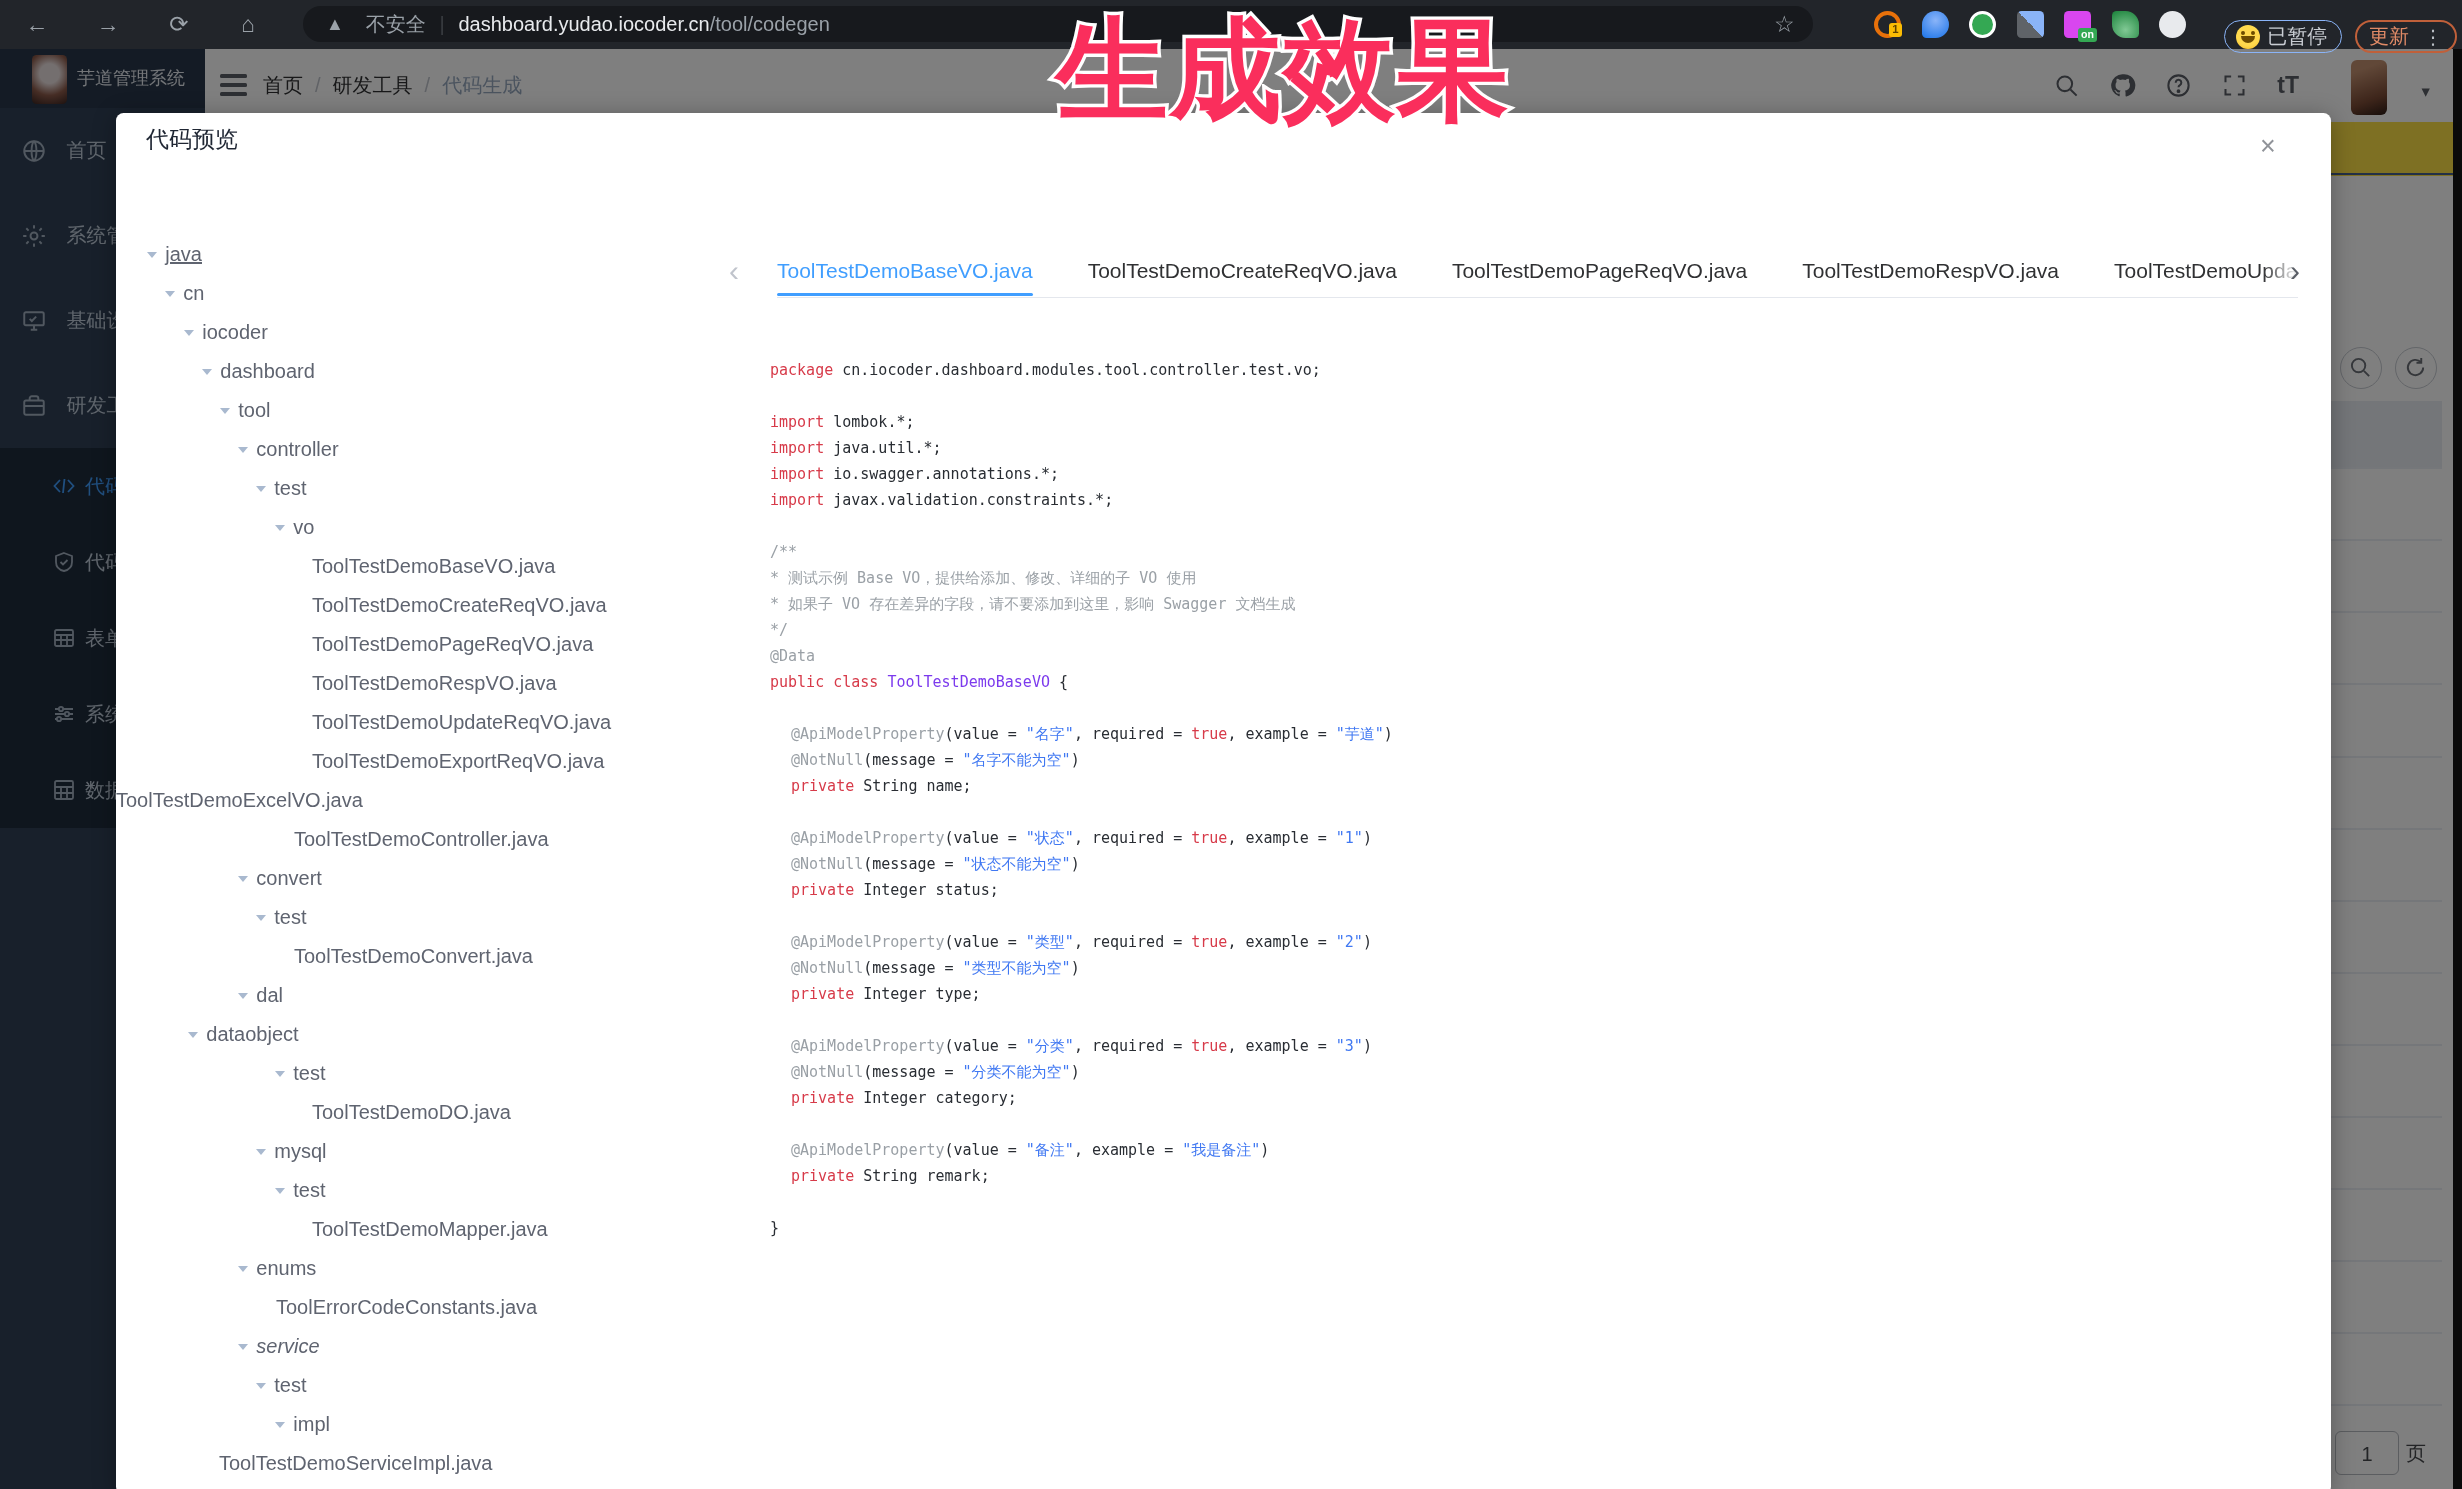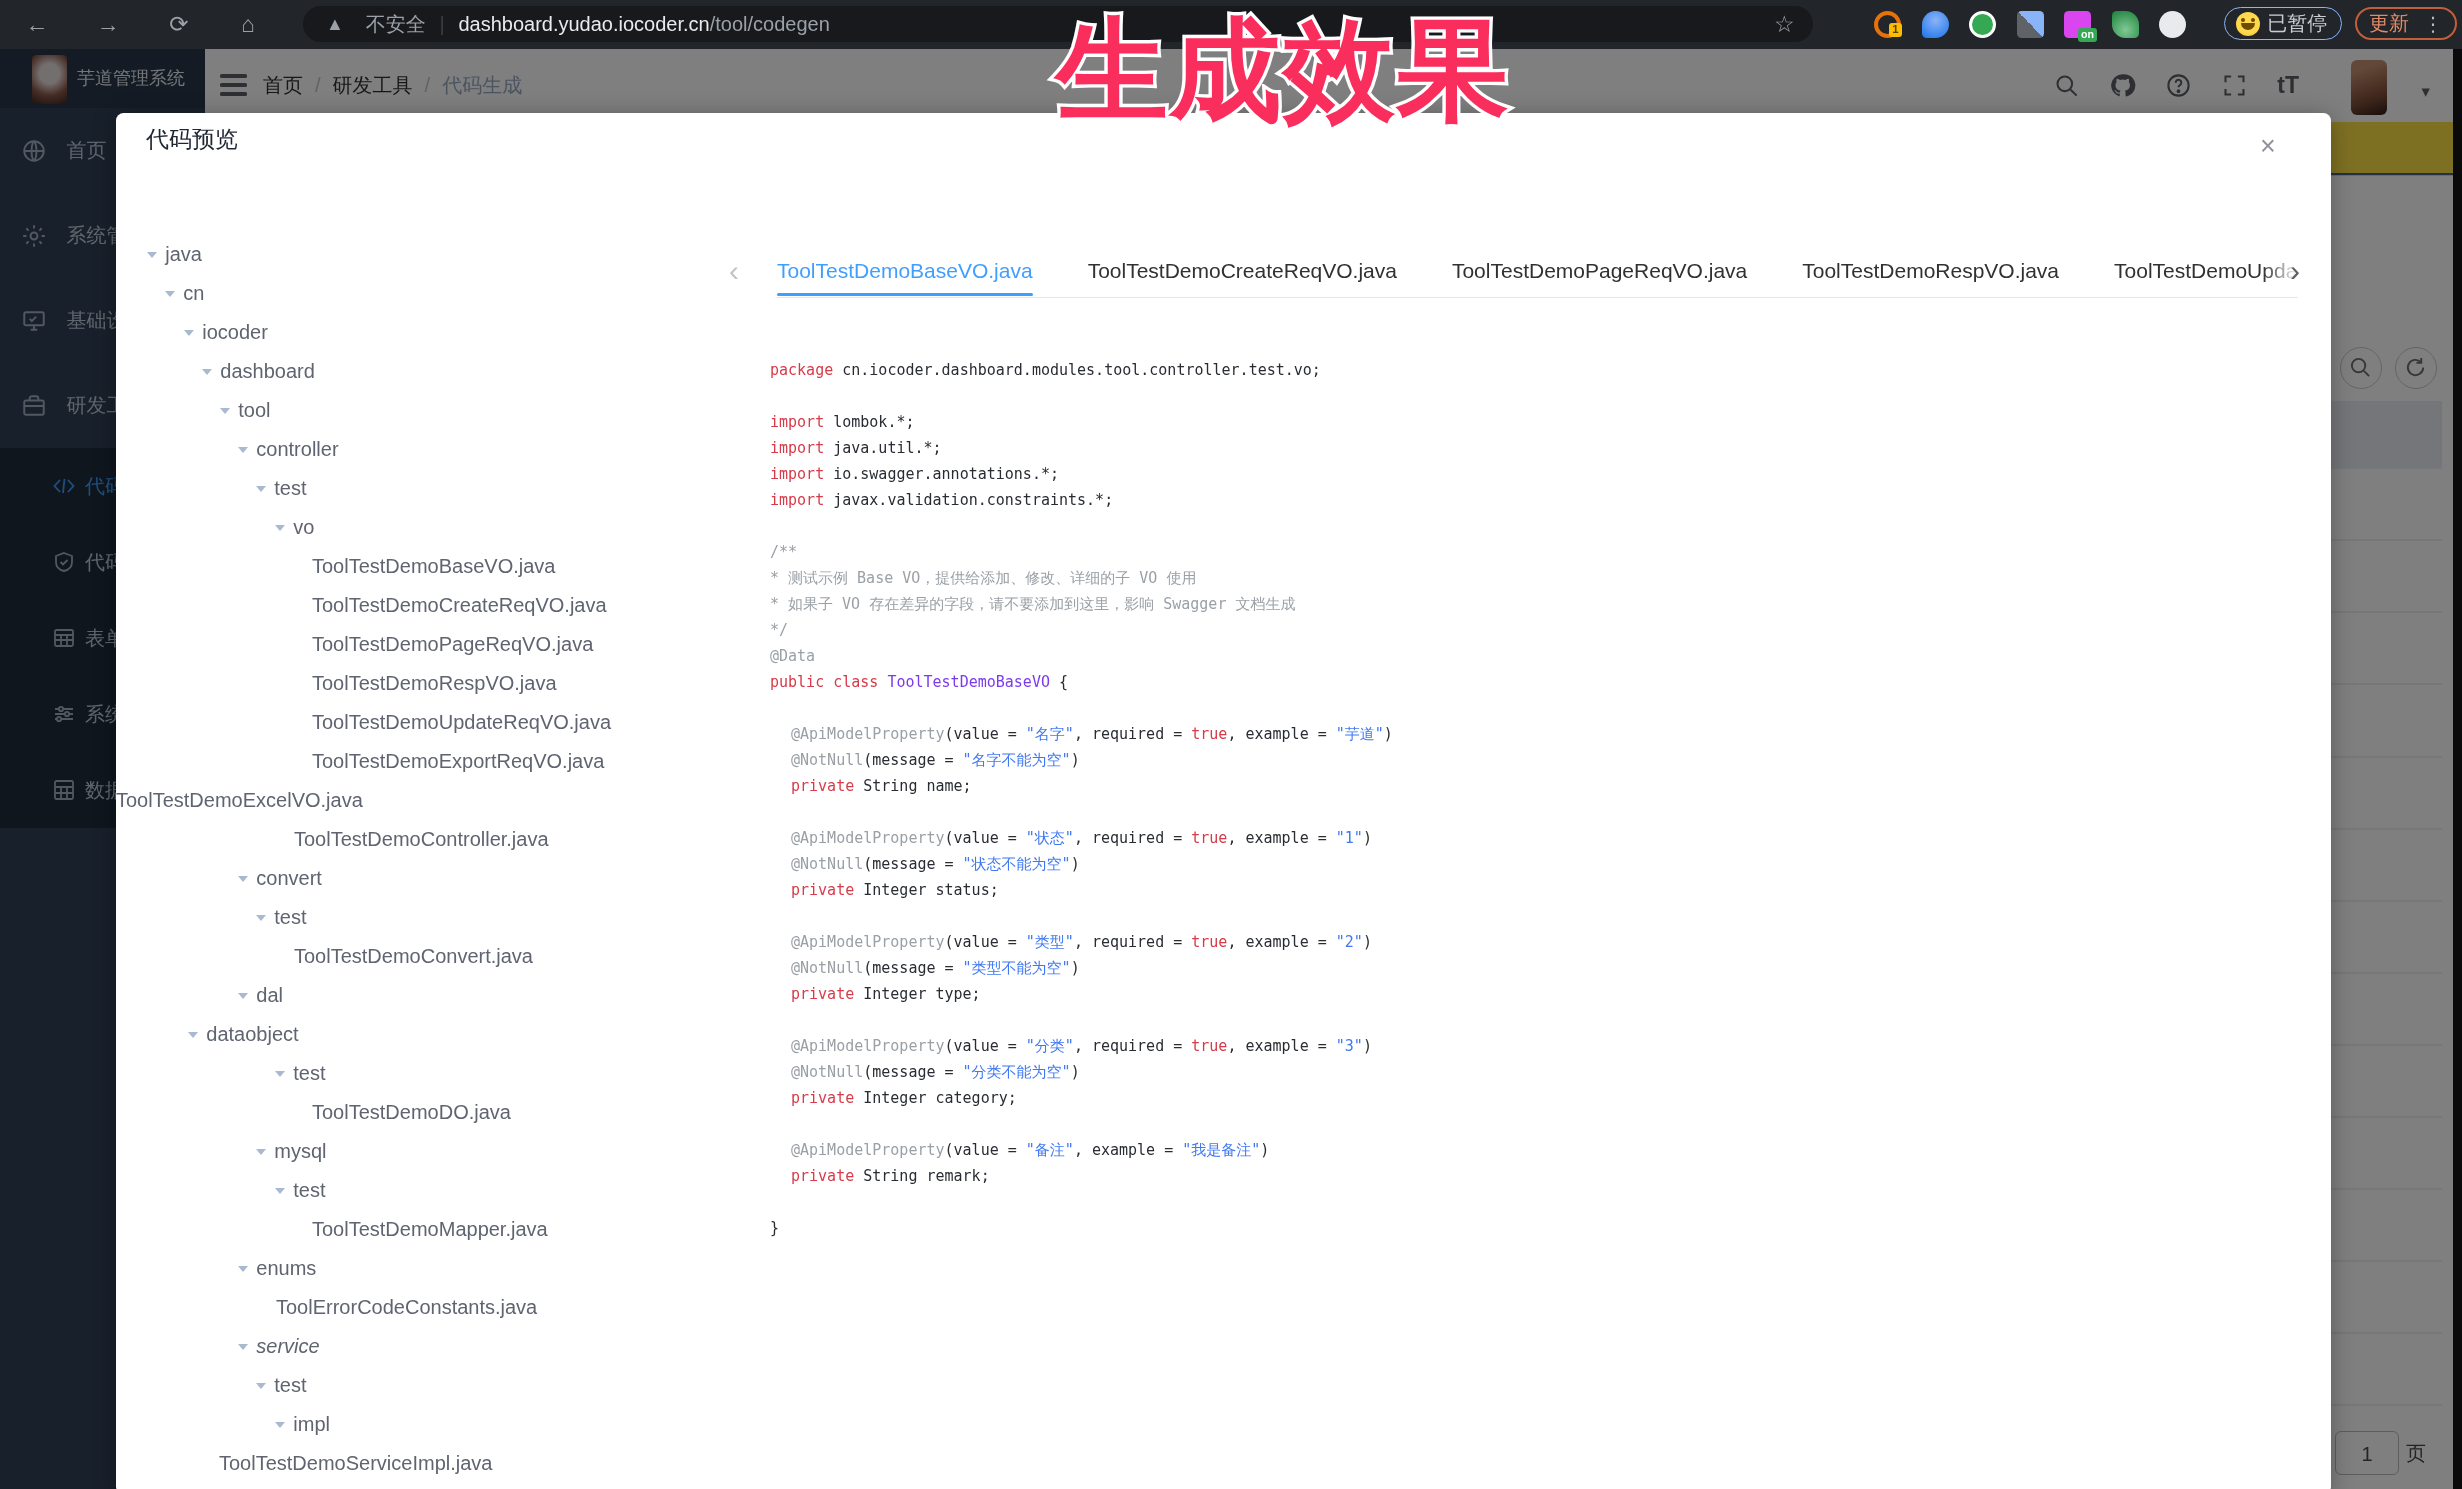--- a/index.html
+++ b/index.html
@@ -14,21 +14,21 @@
   .omnibox .div{margin:0 13.7px;color:#3a3d42;}
   .omnibox .host{color:#e8eaed;}
   .omnibox .path{color:#9aa1a8;}
   .star{position:absolute;left:1774px;top:0;height:49px;line-height:49px;color:#9aa1a8;font-size:23px;}
   .exts{position:absolute;left:1874px;top:10.6px;height:27px;display:flex;gap:20.5px;align-items:center;}
   .ext{width:27px;height:27px;position:relative;border-radius:6px;}
   .ext .badge{position:absolute;right:-4.6px;bottom:-3px;background:#fbbc04;color:#5f4300;font-size:11.4px;line-height:13.7px;
     padding:0 3px;border-radius:3px;font-weight:bold;}
   .ext .onbadge{position:absolute;right:-6px;bottom:-4.6px;background:#34a853;color:#fff;font-size:10.6px;line-height:13.7px;
     padding:0 3px;border-radius:3px;font-weight:bold;}
-  .pill{position:absolute;top:7px;height:33px;border-radius:18px;display:flex;align-items:center;box-sizing:border-box;}
+  .pill{position:absolute;top:20px;height:33px;border-radius:18px;display:flex;align-items:center;box-sizing:border-box;}
   .paused{left:2224px;width:118px;border:1.5px solid #8ab4f8;color:#c9cdd3;font-size:20px;gap:7.6px;padding:0 10.6px;}
   .emoji{width:24px;height:24px;border-radius:50%;background:radial-gradient(circle at 50% 40%,#ffd94d 60%,#f3b31a);position:relative;}
   .emoji:before{content:"";position:absolute;left:5.3px;top:6.8px;width:3.8px;height:3.8px;border-radius:50%;background:#6d4c00;box-shadow:10px 0 0 #6d4c00;}
   .emoji:after{content:"";position:absolute;left:5.3px;top:11.4px;width:13.7px;height:7.6px;border-radius:0 0 13.7px 13.7px;background:#6d4c00;}
   .update{left:2355px;width:102px;border:2.3px solid #c0603a;color:#e08a66;font-size:20px;justify-content:space-between;padding:0 12px;}
   .update .dots{color:#b9bec4;font-size:20px;}
   
   .page{position:absolute;left:0;top:49px;width:2462px;height:1441px;background:#fde047;overflow:hidden;}
   .mask{position:absolute;inset:0;background:rgba(0,0,0,.5);z-index:5;}
   
@@ -310,21 +310,21 @@
   </div>
 
   <div class="darkstrip"></div>
   <div class="mask"></div>
 
   <div class="modal">
     <div class="modal-title">代码预览</div>
     <div class="modal-close">×</div>
 
     <div class="tree" id="tree">
-        <div class="trow" style="padding-left: 31px;">
+        <div class="trow" style="padding-left: 31px; text-decoration: underline;">
           <span class="tcaret"></span>
           <span>java</span>
         </div>
         <div class="trow" style="padding-left: 49px;">
           <span class="tcaret"></span>
           <span>cn</span>
         </div>
         <div class="trow" style="padding-left: 68px;">
           <span class="tcaret"></span>
           <span>iocoder</span>

